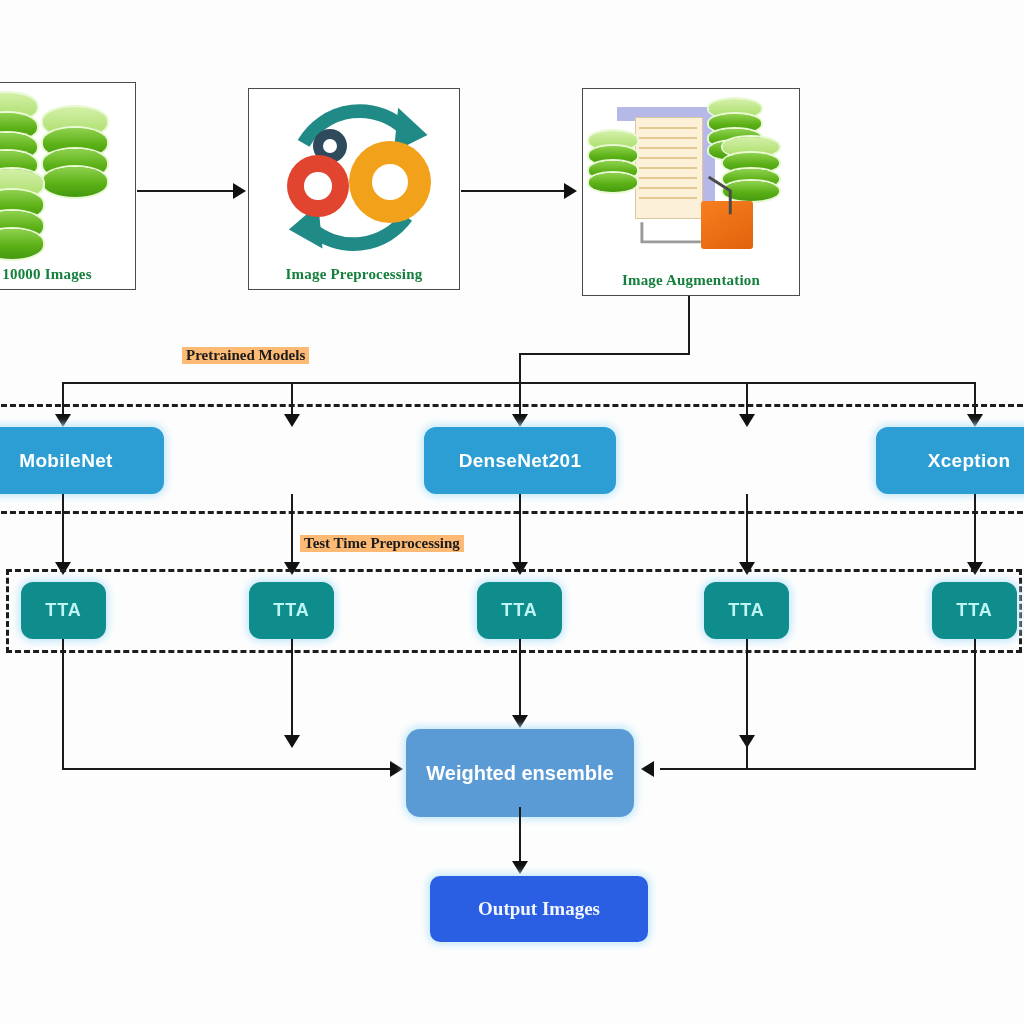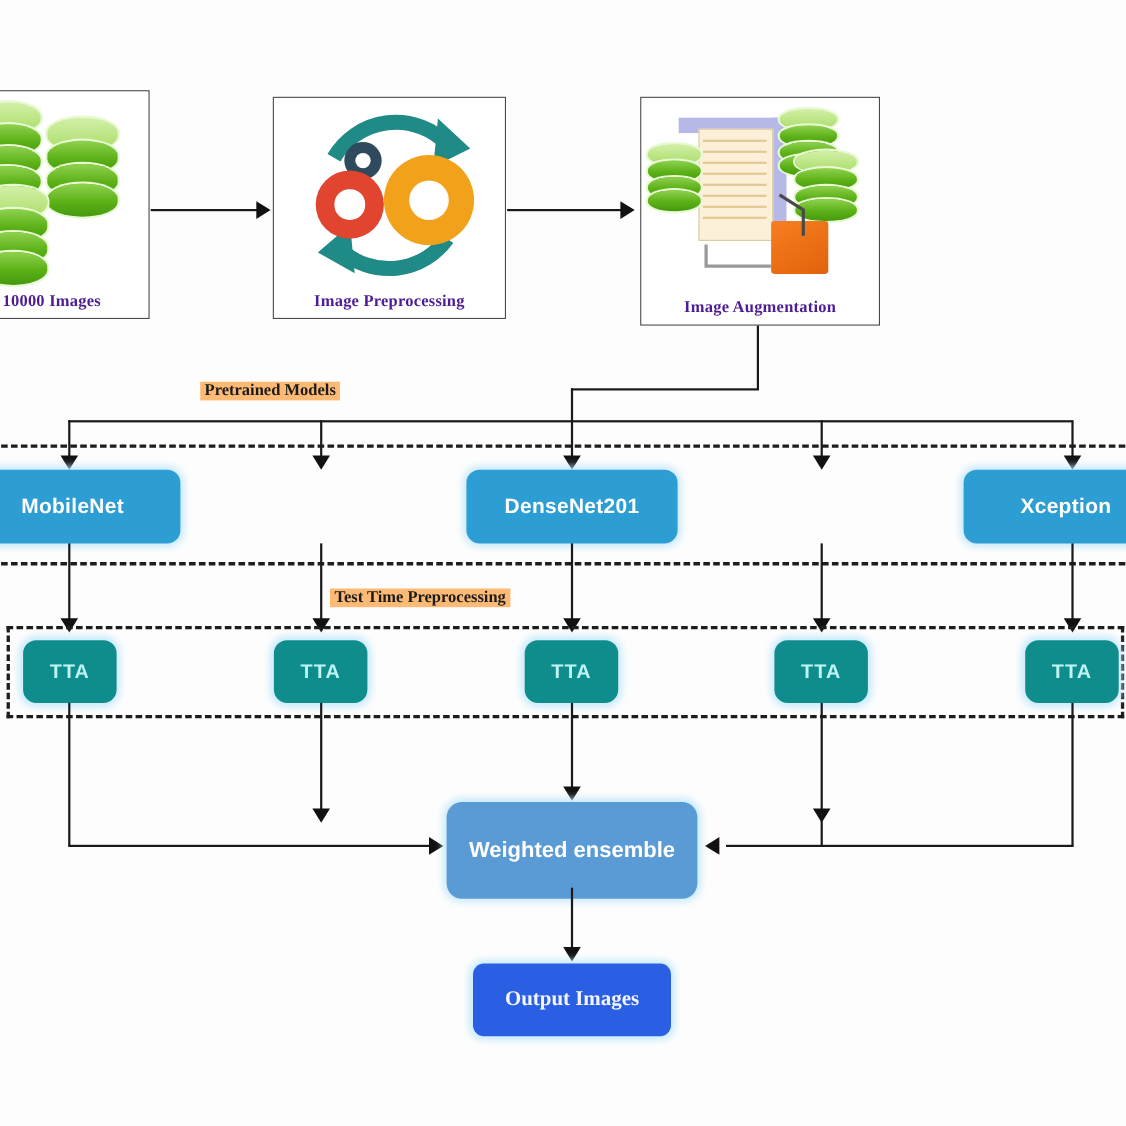--- a/index.html
+++ b/index.html
@@ -18,21 +18,21 @@
     border:1.5px solid #4a4a4a;
     box-sizing:border-box;
     display:flex;flex-direction:column;
     align-items:center;justify-content:flex-end;
     padding-bottom:6px;
   }
   .stage-label{
     font-family:"Liberation Serif", serif;
     font-weight:bold;
     font-size:15px;
-    color:#4c1d95;
+    color:#15803d;
     letter-spacing:.2px;
     white-space:nowrap;
     text-align:center;
   }
   .stage-art{
     position:absolute;left:0;right:0;top:4px;bottom:28px;
   }
 
   
   .cyl{position:absolute;}
@@ -281,17 +281,17 @@
   <div class="ln vln" style="left:746px;top:739px;height:30px;"></div>
   <div class="arrow-l" style="left:641px;top:761px;"></div>
 
   <div class="rbox ensemble-box" style="left:406px;top:729px;width:228px;height:88px;">
     <span>Weighted ensemble</span>
   </div>
 
   <div class="ln vln" style="left:519px;top:807px;height:58px;"></div>
   <div class="arrow-d" style="left:512px;top:861px;"></div>
 
-  <div class="rbox output-box" style="left:430px;top:876px;width:180px;height:66px;">
+  <div class="rbox output-box" style="left:430px;top:876px;width:218px;height:66px;">
     <span>Output Images</span>
   </div>
 
 </div>
 
 </body></html>

